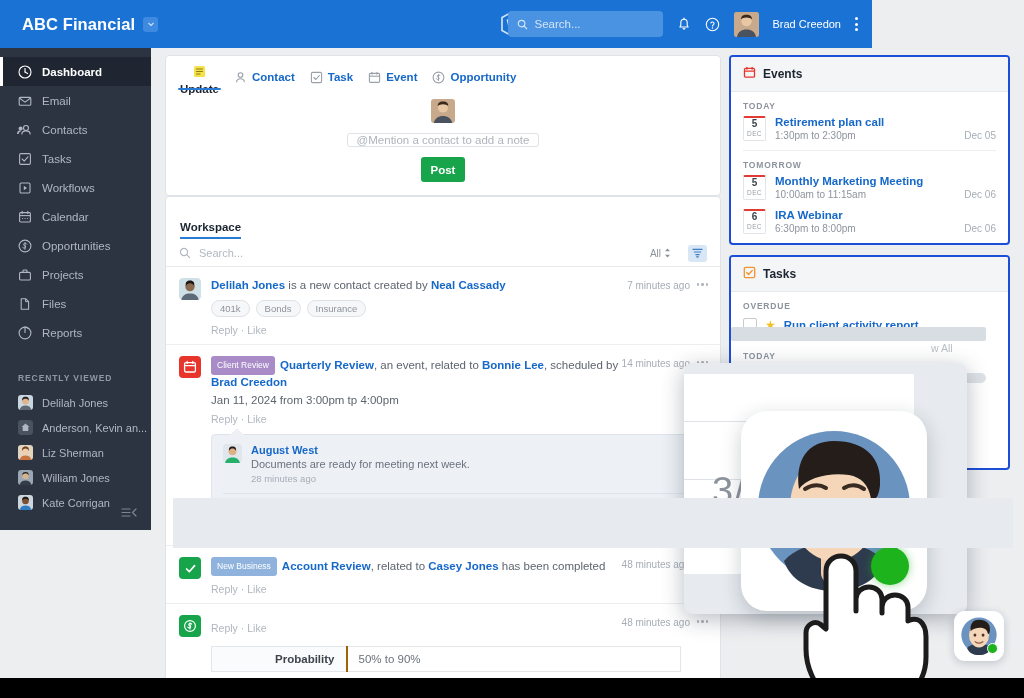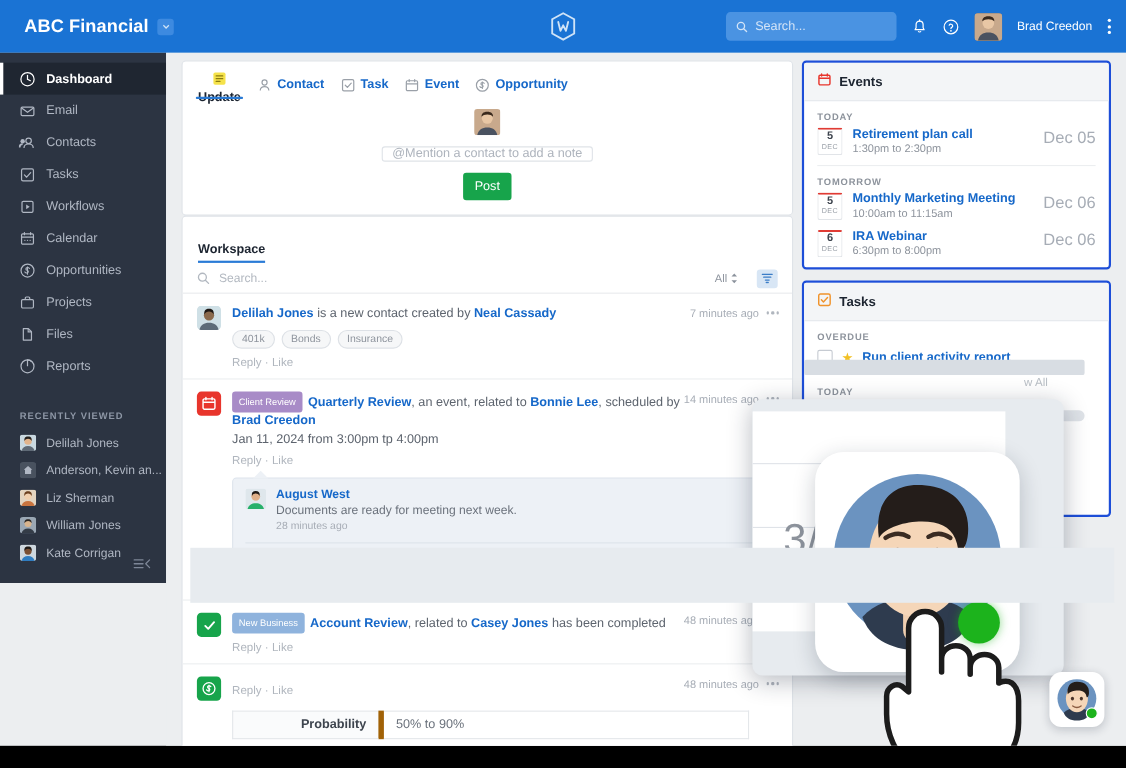--- a/index.html
+++ b/index.html
@@ -11,21 +11,21 @@
   }
   #app {
     position: absolute; left: 0; top: 0;
     width: 1024px; height: 678px;
     background: #eceef0;
     overflow: hidden;
   }
 
   
   .topbar {
-    position: absolute; left: 0; top: 0; width: 1024px; height: 48px;
+    position: absolute; left: 0; top: 0; width: 872px; height: 48px;
     background: #1a73d4;
     display: flex; align-items: center;
   }
   .brand {
     display: flex; align-items: center; gap: 8px;
     margin-left: 22px;
   }
   .brand-name {
     color: #fff; font-size: 16.5px; font-weight: bold; letter-spacing: .1px;
   }
@@ -125,21 +125,21 @@
     flex-direction: column;
   }
   .composer-av { width: 24px; height: 24px; border-radius: 3px; overflow:hidden; flex:none; }
   .composer-input {
     flex: 1; height: 25px; border: 1px solid #dfe3e8; border-radius: 3px;
     background: #fff; display:flex; align-items:center; padding: 0 9px;
     color: #aeb4bd; font-size: 11.5px;
   }
   .post-btn {
     width: 44px; height: 25px; border-radius: 3px; background: #17a44b;
-    color: #fff; font-size: 11.5px; font-weight: normal;
+    color: #fff; font-size: 11.5px; font-weight: bold;
     display:flex; align-items:center; justify-content:center; cursor:pointer;
   }
 
   .ws-card {
     position: absolute; left: 14px; top: 148px; width: 556px;
     height: 524px; overflow: hidden;
   }
   .ws-title {
     font-size: 11.5px; font-weight: bold; color: #1c2430;
     padding: 24px 14px 7px 14px; position: relative; display:inline-block;
@@ -216,21 +216,21 @@
     display:flex; align-items:center; padding: 0 8px; color:#b2b8c0; font-size: 10.5px;
   }
 
   .kv-table {
     margin: 9px 0 2px 32px; border: 1px solid #e4e7ea; border-radius: 3px;
     width: 470px; border-collapse: collapse; background: #fff;
   }
   .kv-table td { border-bottom: 1px solid #e4e7ea; padding: 6px 11px; font-size: 11.5px; }
   .kv-table tr:last-child td { border-bottom: none; }
   .kv-k { color:#3d444e; font-weight:bold; text-align:right; width: 135px;
-          border-right: 5px solid #a16207; background:#fafbfc;}
+          border-right: 2px solid #a16207; background:#fafbfc;}
   .kv-v { color:#6b727c; }
 
   
   .rail { position: absolute; left: 578px; top: 7px; width: 281px; }
   .rail-card {
     background: #fff; border: 2px solid #1d4ed8; border-radius: 4px;
     margin-bottom: 10px; overflow: hidden;
   }
   .rail-head {
     display:flex; align-items:center; gap:7px;
@@ -243,21 +243,21 @@
   }
   .ev-row { display:flex; gap:9px; padding: 0 12px 9px 12px; position:relative; }
   .ev-date {
     width: 23px; flex:none; border:1px solid #e1e4e8; border-radius:2px;
     border-top: 2.5px solid #e03b34; text-align:center; background:#fff; padding-bottom:1px;
   }
   .ev-d { font-size: 10px; font-weight: bold; color:#3d444e; line-height:12px; }
   .ev-m { font-size: 6.5px; color:#9aa0a8; letter-spacing:.4px; line-height: 8px;}
   .ev-name { color:#1668c9; font-size: 11.5px; font-weight:bold; }
   .ev-time { color:#8d939c; font-size: 10px; margin-top: 2px; }
-  .ev-right { position:absolute; right: 12px; top: 1px; color:#a7adb6; font-size: 15px; }
+  .ev-right { position:absolute; right: 12px; top: 14px; color:#a7adb6; font-size: 10px; }
   .rail-div { height:1px; background:#eceef0; margin: 0 12px; }
   .tk-row { display:flex; align-items:center; gap:8px; padding: 2px 12px 10px 12px; }
   .tk-check { width: 14px; height: 14px; border:1px solid #c6cbd2; border-radius:2px; background:#fff; flex:none; cursor:pointer;}
   .tk-star { color:#f2c023; font-size: 12px; }
   .tk-name { color:#1668c9; font-size: 11.5px; font-weight: bold; }
 
   
   .overlay-shell {
     position: absolute; left: 684px; top: 363px;
     width: 283px; height: 251px;

